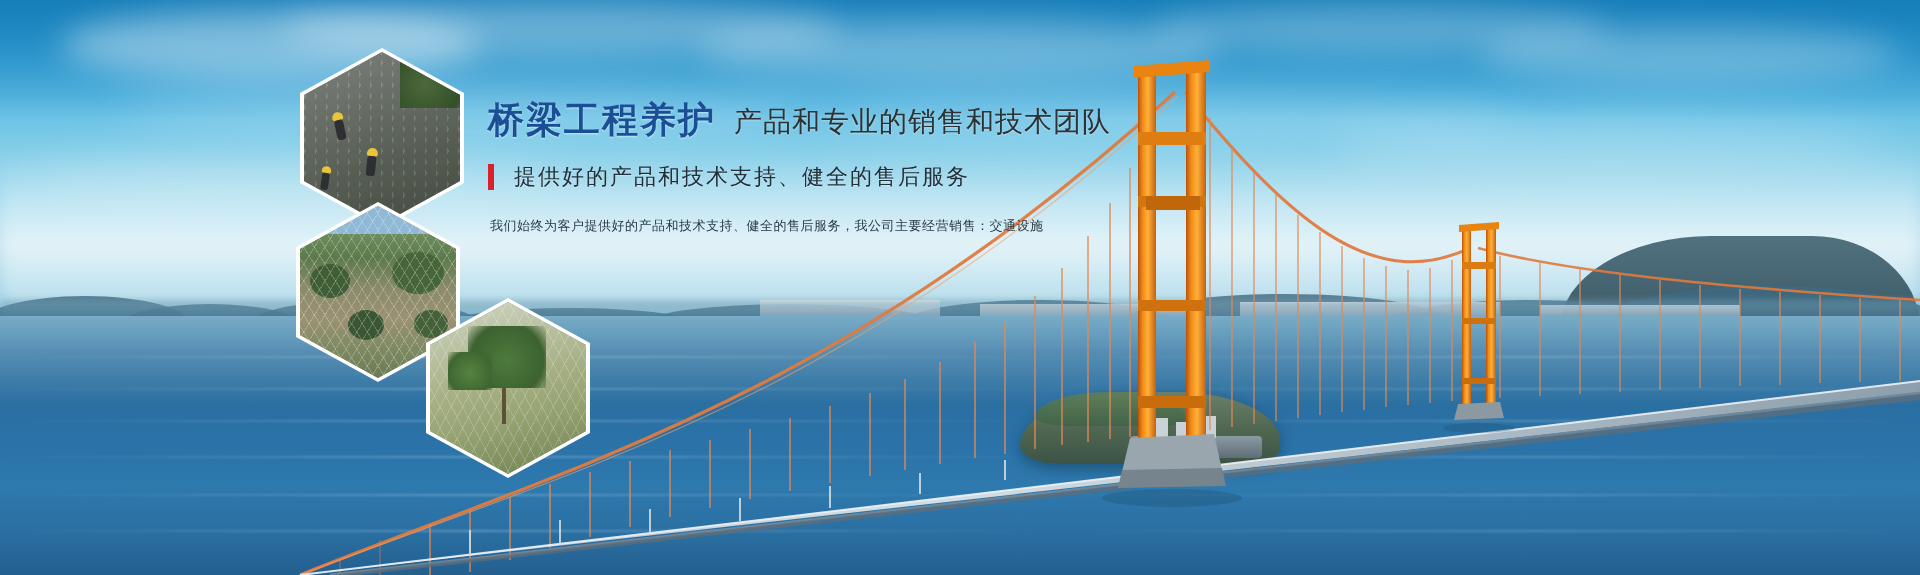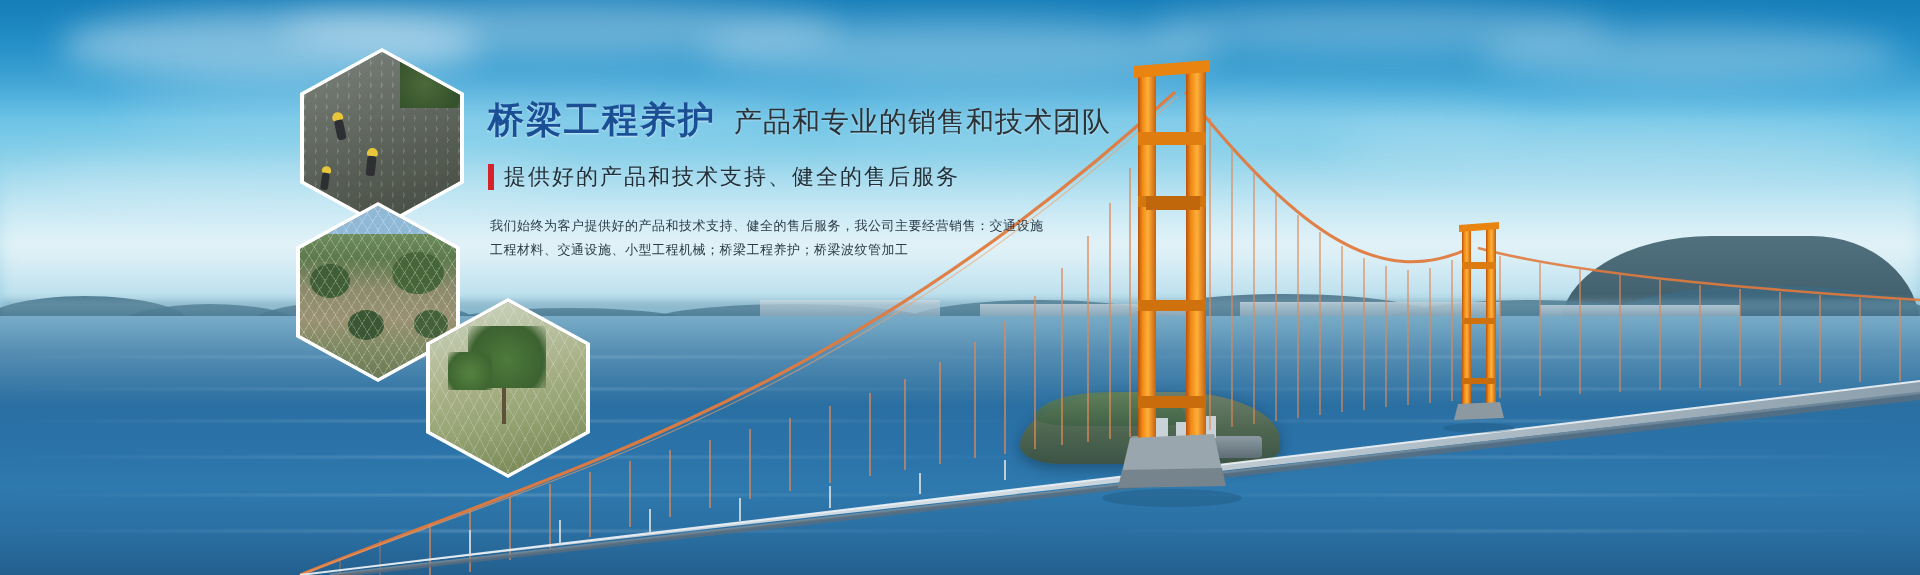--- a/index.html
+++ b/index.html
@@ -240,21 +240,21 @@
     letter-spacing:2px; line-height:1.1;
     text-shadow:0 1px 2px rgba(255,255,255,.55);
   }
   .headline-sub {
     font-size:28px; font-weight:normal; color:#2c3236;
     letter-spacing:1px; line-height:1.1; padding-bottom:2px;
     text-shadow:0 1px 2px rgba(255,255,255,.35);
   }
 
   .subtitle-row {
-    display:flex; align-items:center; gap:10px; margin-top:22px;
+    display:flex; align-items:center; gap:20px; margin-top:22px;
   }
   .red-bar { width:6px; height:26px; background:#d6232b; flex:0 0 auto; }
   .subtitle {
     font-size:22px; color:#22303a; letter-spacing:2px;
     text-shadow:0 1px 1px rgba(255,255,255,.35);
   }
 
   .body-copy {
     margin-top:22px; margin-left:2px;
     font-size:13px; color:#2b3b46; line-height:1.85;
@@ -485,17 +485,16 @@
       <div class="headline-sub">产品和专业的销售和技术团队</div>
     </div>
 
     <div class="subtitle-row">
       <div class="red-bar"></div>
       <div class="subtitle">提供好的产品和技术支持、健全的售后服务</div>
     </div>
 
     <div class="body-copy">
       <p>我们始终为客户提供好的产品和技术支持、健全的售后服务，我公司主要经营销售：交通设施</p>
-      <p>工程材料、交通设施、小型工程机械；桥梁工程养护；桥梁波纹管加工</p>
     </div>
   </div>
 
 </div>
 
 </body></html>

